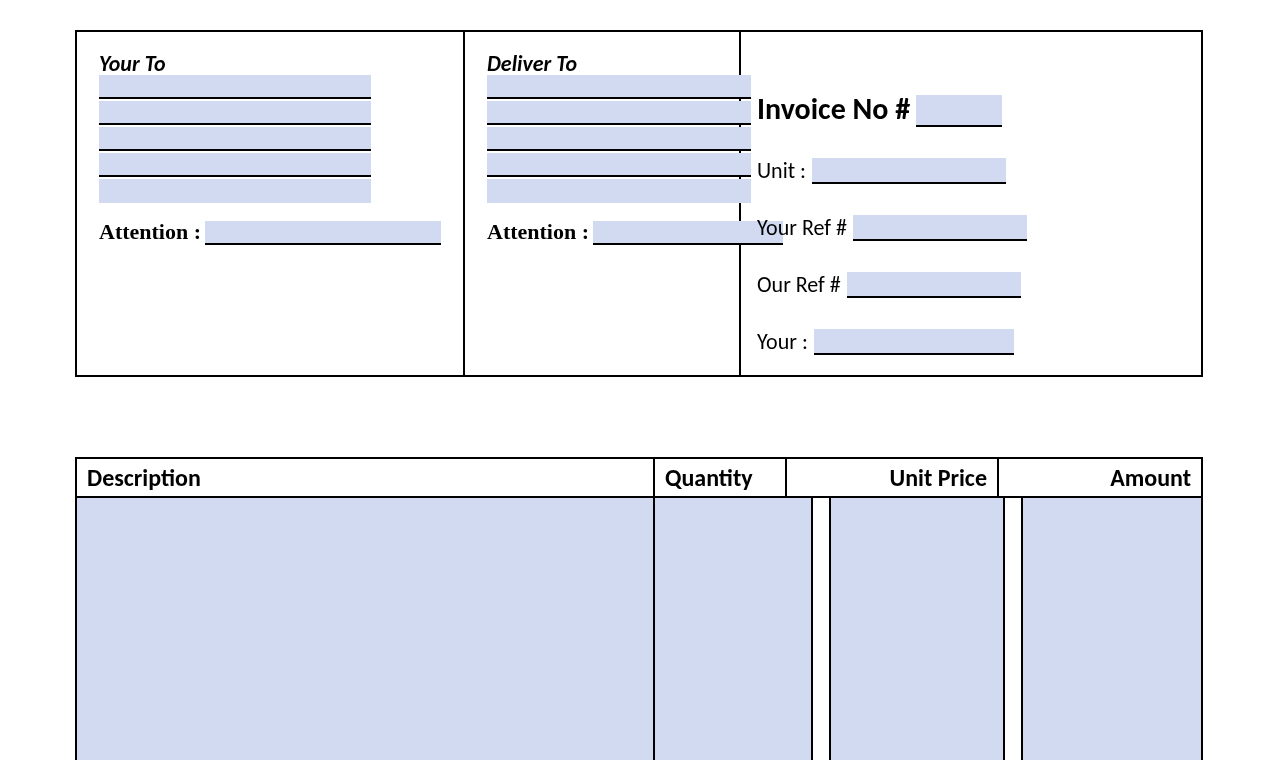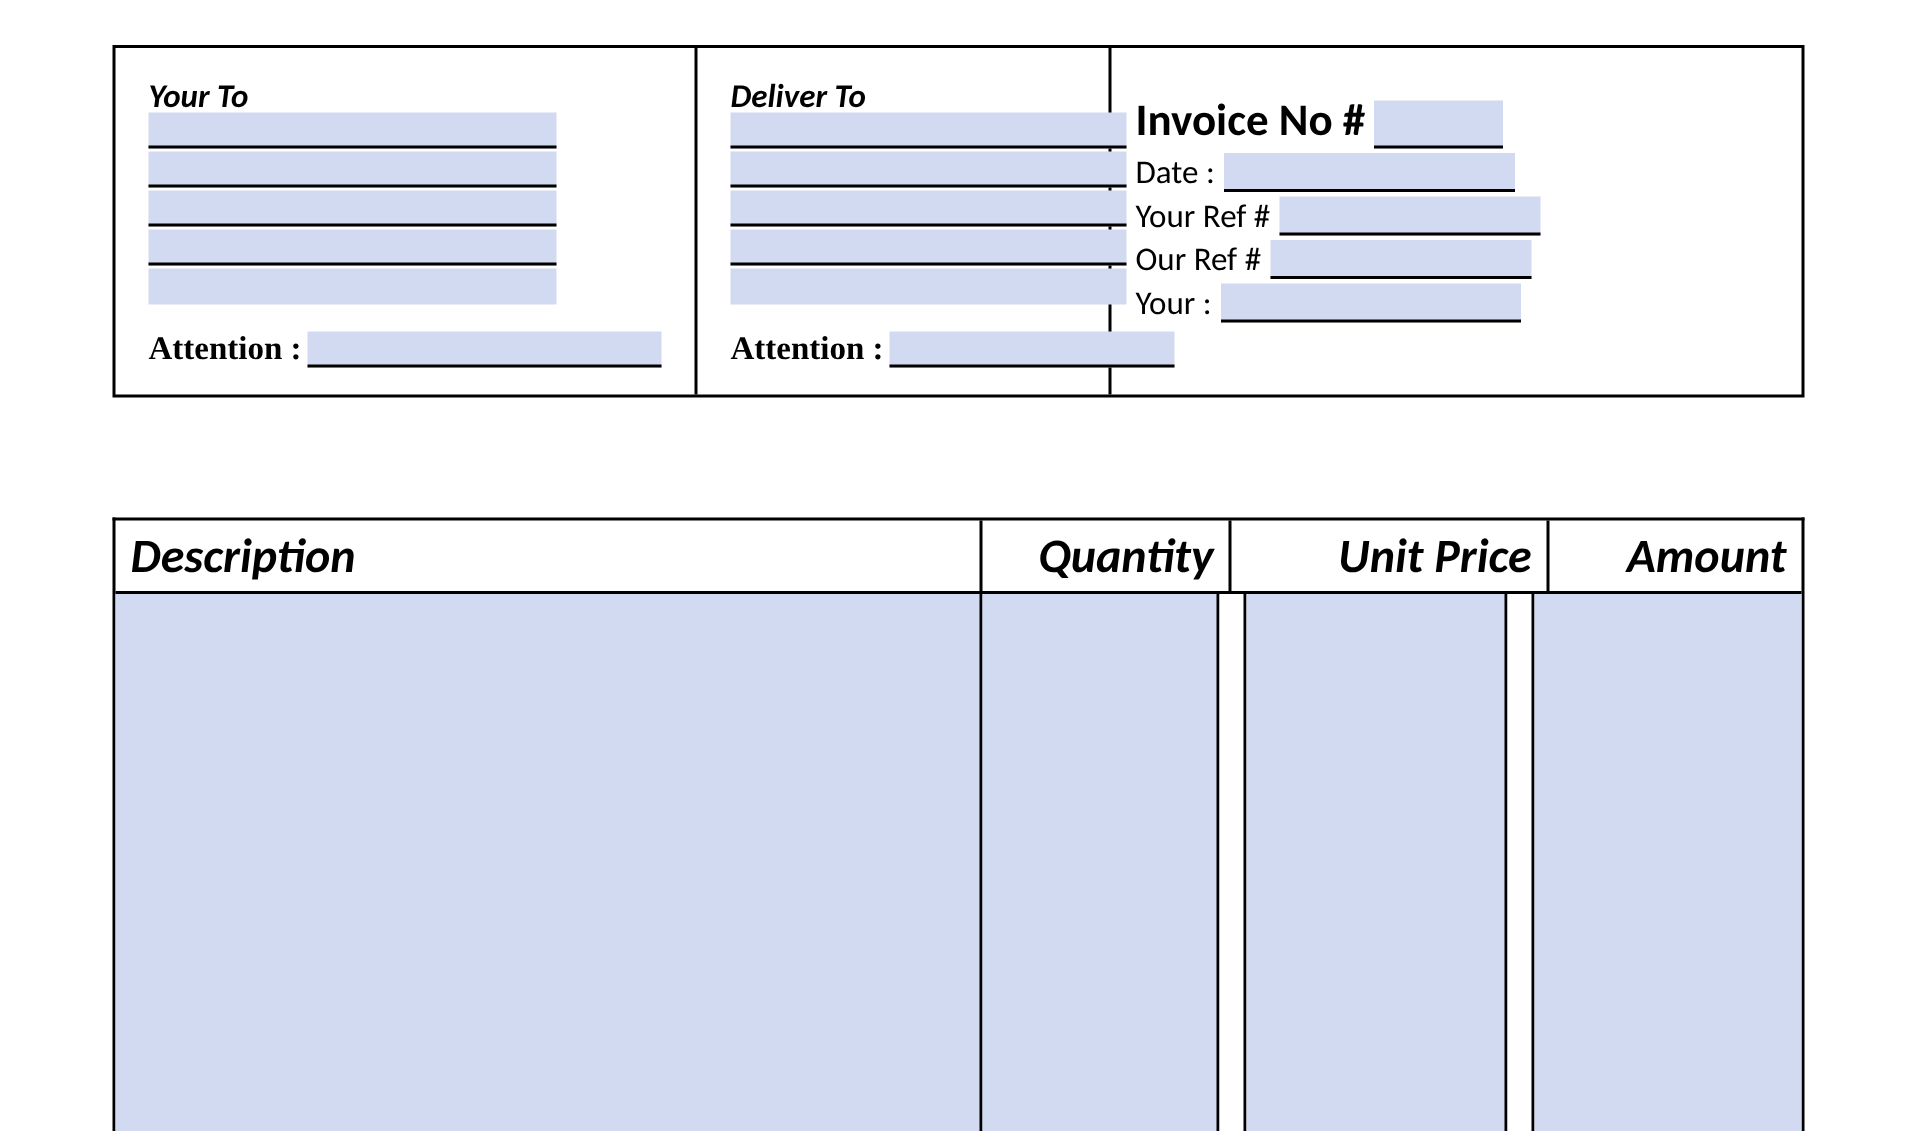--- a/index.html
+++ b/index.html
@@ -65,20 +65,21 @@
   .bill-to .attention-fill { width: 236px; }
   .deliver-to .attention-fill { width: 190px; }
   .meta-line {
     display: flex;
     align-items: flex-end;
     margin-bottom: 2px;
   }
   .meta-label {
     font-size: 22px;
     white-space: nowrap;
+    margin-top: 28px;
   }
   .meta-label.big {
     font-size: 30px;
     font-weight: bold;
   }
   .meta-fill {
     background: #d1daf0;
     height: 26px;
     border-bottom: 2px solid #000;
     margin-left: 6px;
@@ -93,26 +94,25 @@
     border-bottom: none;
   }
   .li-header {
     display: flex;
     border-bottom: 2px solid #000;
   }
   .li-header > div {
     border-right: 2px solid #000;
     padding: 4px 10px;
     font-weight: bold;
-    font-size: 32px;
-    font-style: italic;
+    font-size: 24px;
   }
   .li-header > div:last-child { border-right: none; }
   .col-desc { width: 578px; text-align: left; }
-  .col-qty { width: 166px; text-align: right; }
+  .col-qty { width: 132px; }
   .col-unit { width: 212px; text-align: right; }
   .col-amt { flex: 1; text-align: right; }
   .li-body {
     display: flex;
     height: 358px;
   }
   .li-body > div {
     border-right: 2px solid #000;
     background: #d1daf0;
   }
@@ -156,21 +156,21 @@
         <div class="attention-fill"></div>
       </div>
     </div>
 
     <div class="header-cell invoice-meta">
       <div class="meta-line">
         <span class="meta-label big">Invoice No #</span>
         <div class="meta-fill short"></div>
       </div>
       <div class="meta-line">
-        <span class="meta-label">Date :</span>
+        <span class="meta-label">Unit :</span>
         <div class="meta-fill mid"></div>
       </div>
       <div class="meta-line">
         <span class="meta-label">Your Ref #</span>
         <div class="meta-fill long"></div>
       </div>
       <div class="meta-line">
         <span class="meta-label">Our Ref #</span>
         <div class="meta-fill long"></div>
       </div>

